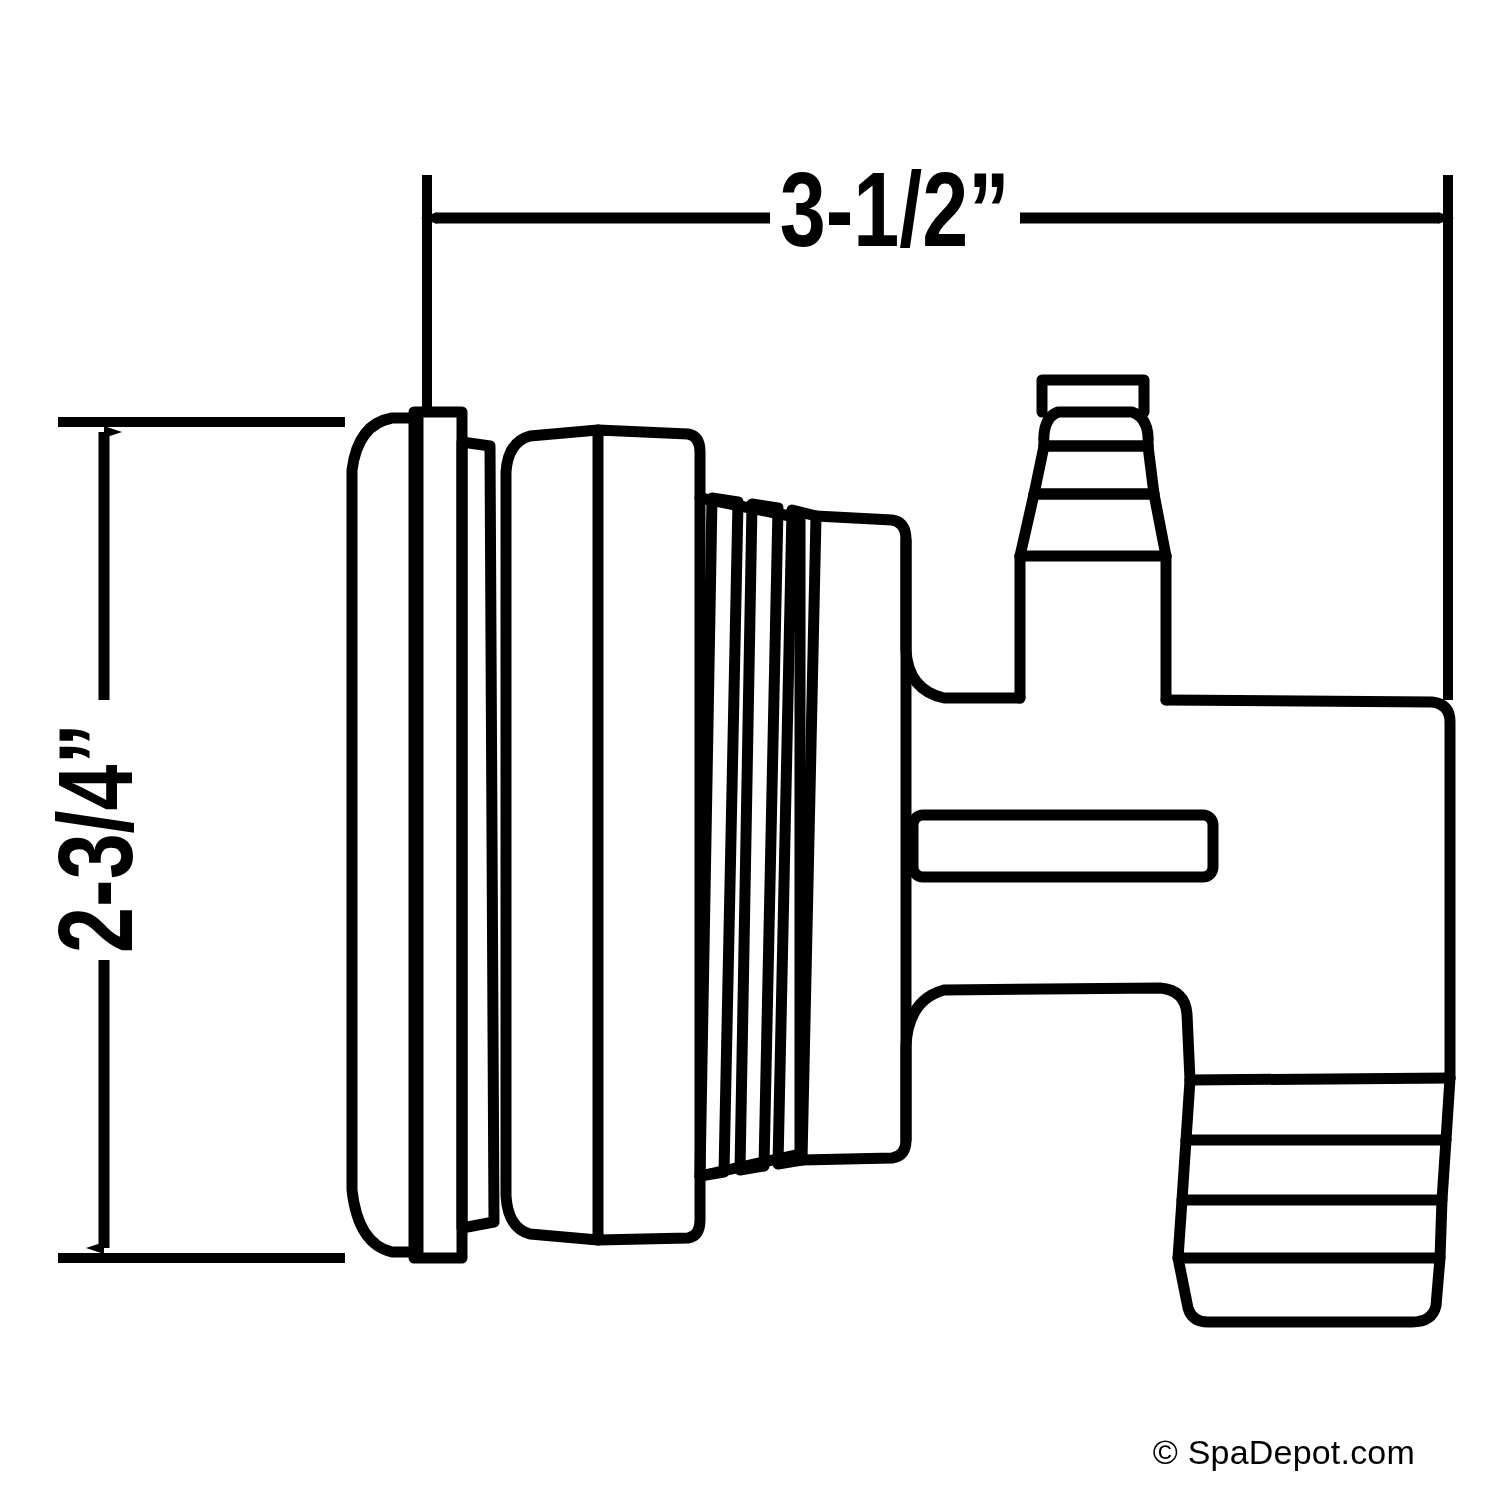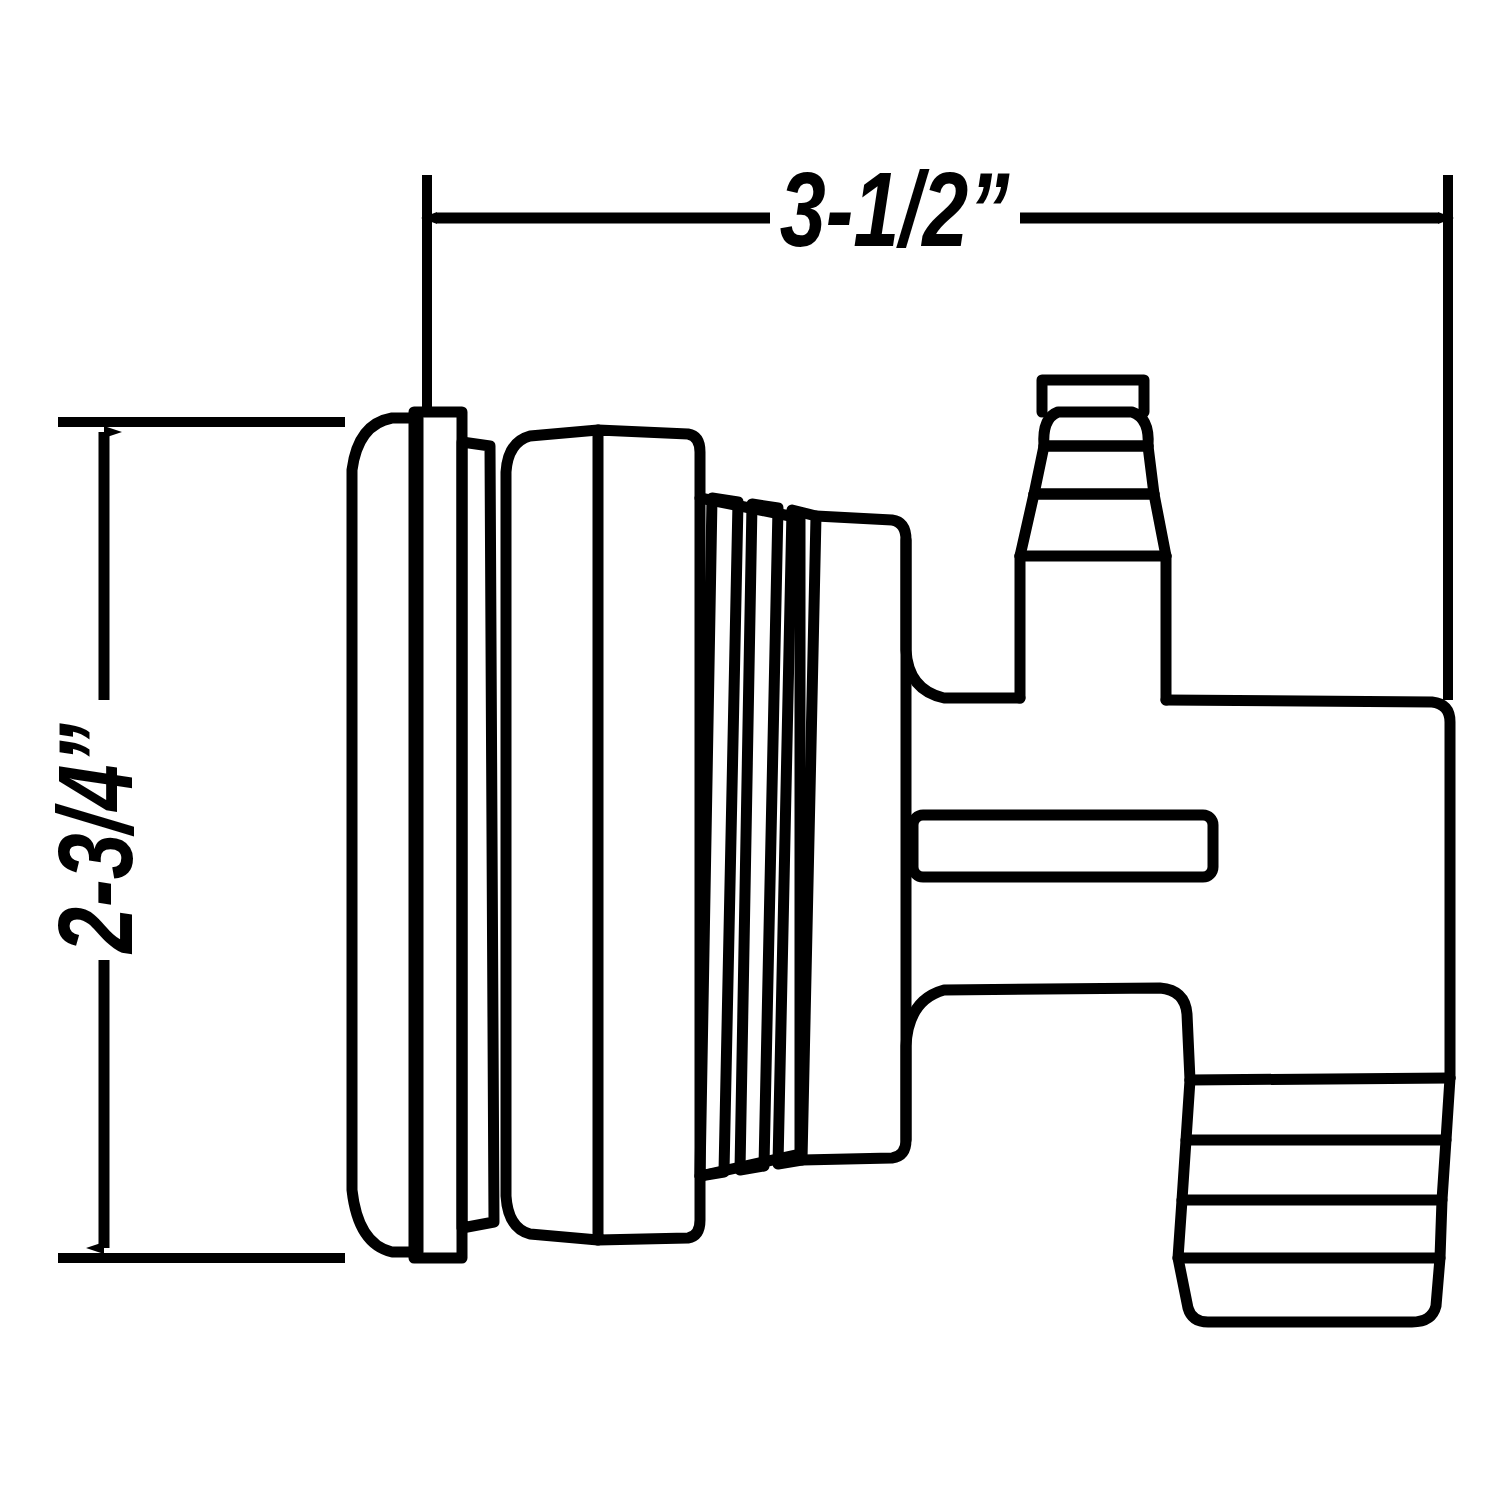--- a/index.html
+++ b/index.html
@@ -10,21 +10,20 @@
   }
   body {
     font-family: "Liberation Sans", sans-serif;
   }
   #stage {
     position: relative;
     width: 1463px;
     height: 1500px;
     background: #ffffff;
     overflow: hidden;
-    font-style: italic;
   }
   #drawing {
     position: absolute;
     left: 0;
     top: 0;
     width: 1500px;
     height: 1500px;
     display: block;
   }
   .dim-text {
@@ -171,14 +170,15 @@
                Q 1192,1322 1208,1322
                L 1412,1322
                Q 1432,1322 1436,1306
                L 1440,1258"></path>
 
       <rect x="913" y="815" width="300" height="62" rx="10" ry="10"></rect>
 
     </g>
   </svg>
 
+  <div id="copyright">© SpaDepot.com</div>
 
 </div>
 
 </body></html>

